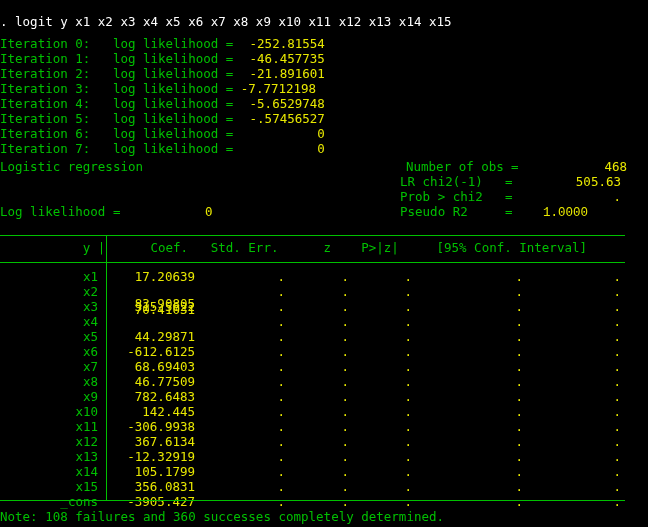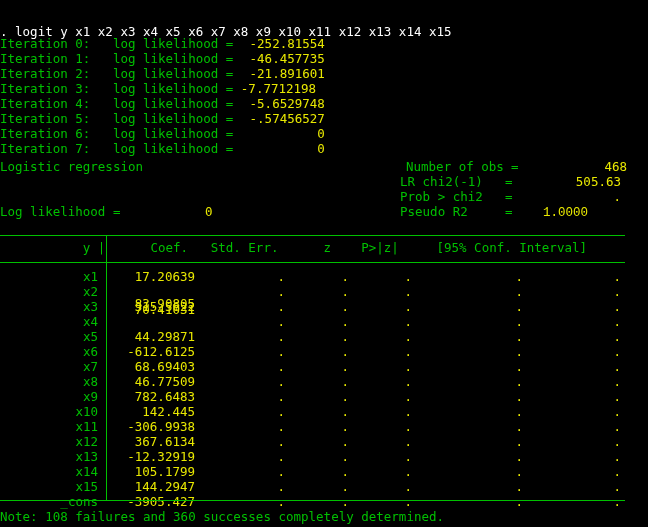--- a/index.html
+++ b/index.html
@@ -70,21 +70,21 @@
   }
   #overlay .ov-line.second {
     margin-top: 11px;
   }
 </style>
 </head>
 <body>
 
 <div id="screen">
 
-  <div class="mono-line c-white" style="top:24px;">. logit y x1 x2 x3 x4 x5 x6 x7 x8 x9 x10 x11 x12 x13 x14 x15</div>
+  <div class="mono-line c-white" style="top:14px;">. logit y x1 x2 x3 x4 x5 x6 x7 x8 x9 x10 x11 x12 x13 x14 x15</div>
 
   <div id="iteration-log">
       <div class="mono-line" style="top: 36px;"><span class="c-green">Iteration 0:   log likelihood = </span><span class="c-yellow" style="display: inline-block; width: 84px; text-align: right;">-252.81554</span></div>
       <div class="mono-line" style="top: 51px;"><span class="c-green">Iteration 1:   log likelihood = </span><span class="c-yellow" style="display: inline-block; width: 84px; text-align: right;">-46.457735</span></div>
       <div class="mono-line" style="top: 66px;"><span class="c-green">Iteration 2:   log likelihood = </span><span class="c-yellow" style="display: inline-block; width: 84px; text-align: right;">-21.891601</span></div>
       <div class="mono-line" style="top: 81px;"><span class="c-green">Iteration 3:   log likelihood = </span><span class="c-yellow" style="display: inline-block; width: 84px; text-align: left;">-7.7712198</span></div>
       <div class="mono-line" style="top: 96px;"><span class="c-green">Iteration 4:   log likelihood = </span><span class="c-yellow" style="display: inline-block; width: 84px; text-align: right;">-5.6529748</span></div>
       <div class="mono-line" style="top: 111px;"><span class="c-green">Iteration 5:   log likelihood = </span><span class="c-yellow" style="display: inline-block; width: 84px; text-align: right;">-.57456527</span></div>
       <div class="mono-line" style="top: 126px;"><span class="c-green">Iteration 6:   log likelihood = </span><span class="c-yellow" style="display: inline-block; width: 84px; text-align: right;">0</span></div>
       <div class="mono-line" style="top: 141px;"><span class="c-green">Iteration 7:   log likelihood = </span><span class="c-yellow" style="display: inline-block; width: 84px; text-align: right;">0</span></div>
@@ -203,21 +203,21 @@
       <div class="mono-line c-yellow" style="top: 449px; left: 438px; width: 85px; text-align: right;">.</div>
       <div class="mono-line c-yellow" style="top: 449px; left: 533px; width: 88px; text-align: right;">.</div>
       <div class="mono-line c-green" style="top: 464px; left: 0px; width: 98px; text-align: right;">x14</div>
       <div class="mono-line c-yellow" style="top: 464px; left: 110px; width: 85px; text-align: right;">105.1799</div>
       <div class="mono-line c-yellow" style="top: 464px; left: 200px; width: 85px; text-align: right;">.</div>
       <div class="mono-line c-yellow" style="top: 464px; left: 289px; width: 60px; text-align: right;">.</div>
       <div class="mono-line c-yellow" style="top: 464px; left: 352px; width: 60px; text-align: right;">.</div>
       <div class="mono-line c-yellow" style="top: 464px; left: 438px; width: 85px; text-align: right;">.</div>
       <div class="mono-line c-yellow" style="top: 464px; left: 533px; width: 88px; text-align: right;">.</div>
       <div class="mono-line c-green" style="top: 479px; left: 0px; width: 98px; text-align: right;">x15</div>
-      <div class="mono-line c-yellow" style="top: 479px; left: 110px; width: 85px; text-align: right;">144.2947</div>
+      <div class="mono-line c-yellow" style="top: 479px; left: 110px; width: 85px; text-align: right;">356.0831</div>
       <div class="mono-line c-yellow" style="top: 479px; left: 200px; width: 85px; text-align: right;">.</div>
       <div class="mono-line c-yellow" style="top: 479px; left: 289px; width: 60px; text-align: right;">.</div>
       <div class="mono-line c-yellow" style="top: 479px; left: 352px; width: 60px; text-align: right;">.</div>
       <div class="mono-line c-yellow" style="top: 479px; left: 438px; width: 85px; text-align: right;">.</div>
       <div class="mono-line c-yellow" style="top: 479px; left: 533px; width: 88px; text-align: right;">.</div>
       <div class="mono-line c-green" style="top: 494px; left: 0px; width: 98px; text-align: right;">_cons</div>
       <div class="mono-line c-yellow" style="top: 494px; left: 110px; width: 85px; text-align: right;">-3905.427</div>
       <div class="mono-line c-yellow" style="top: 494px; left: 200px; width: 85px; text-align: right;">.</div>
       <div class="mono-line c-yellow" style="top: 494px; left: 289px; width: 60px; text-align: right;">.</div>
       <div class="mono-line c-yellow" style="top: 494px; left: 352px; width: 60px; text-align: right;">.</div>

